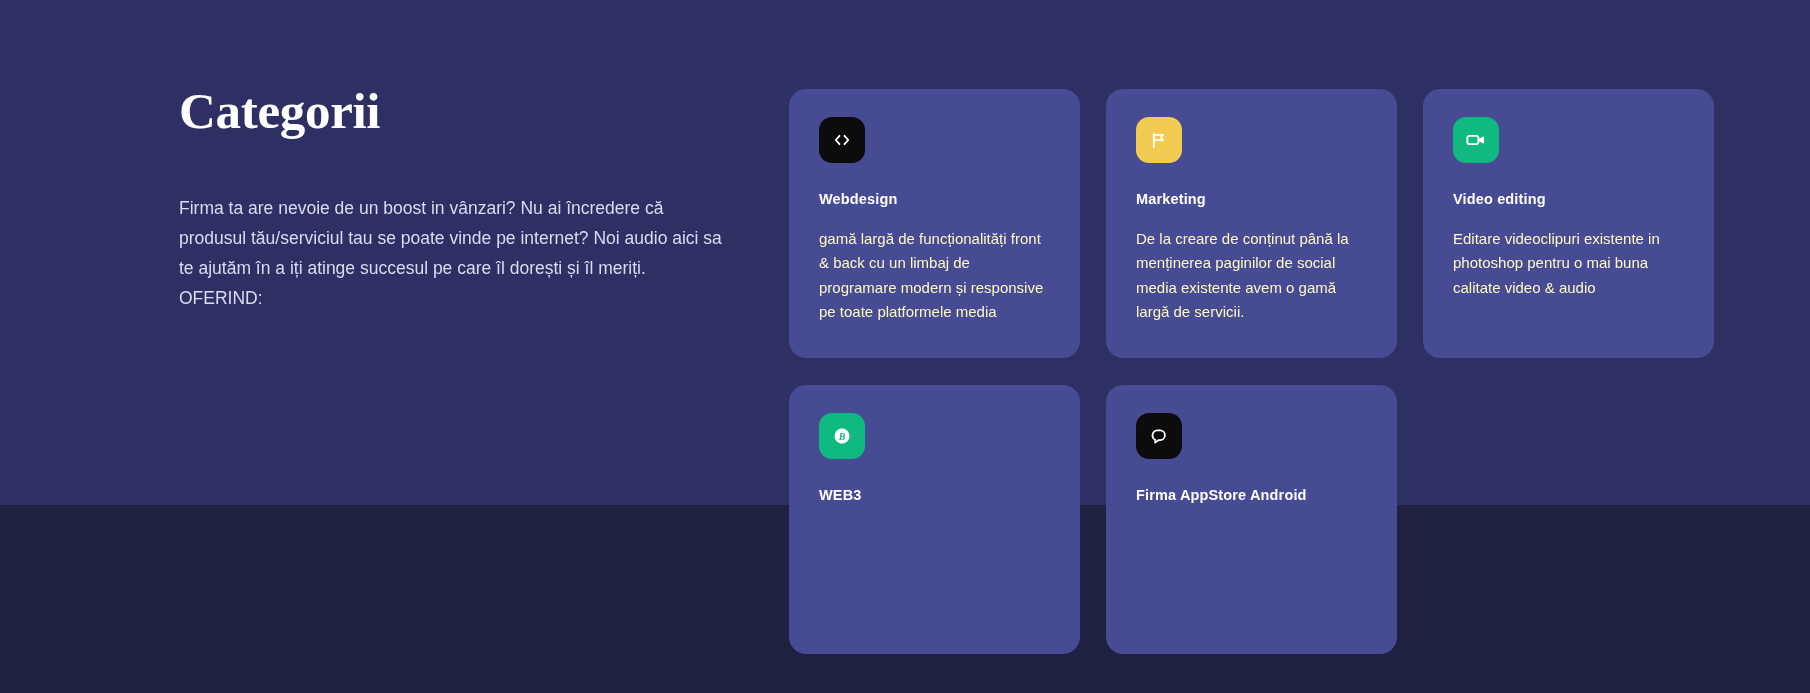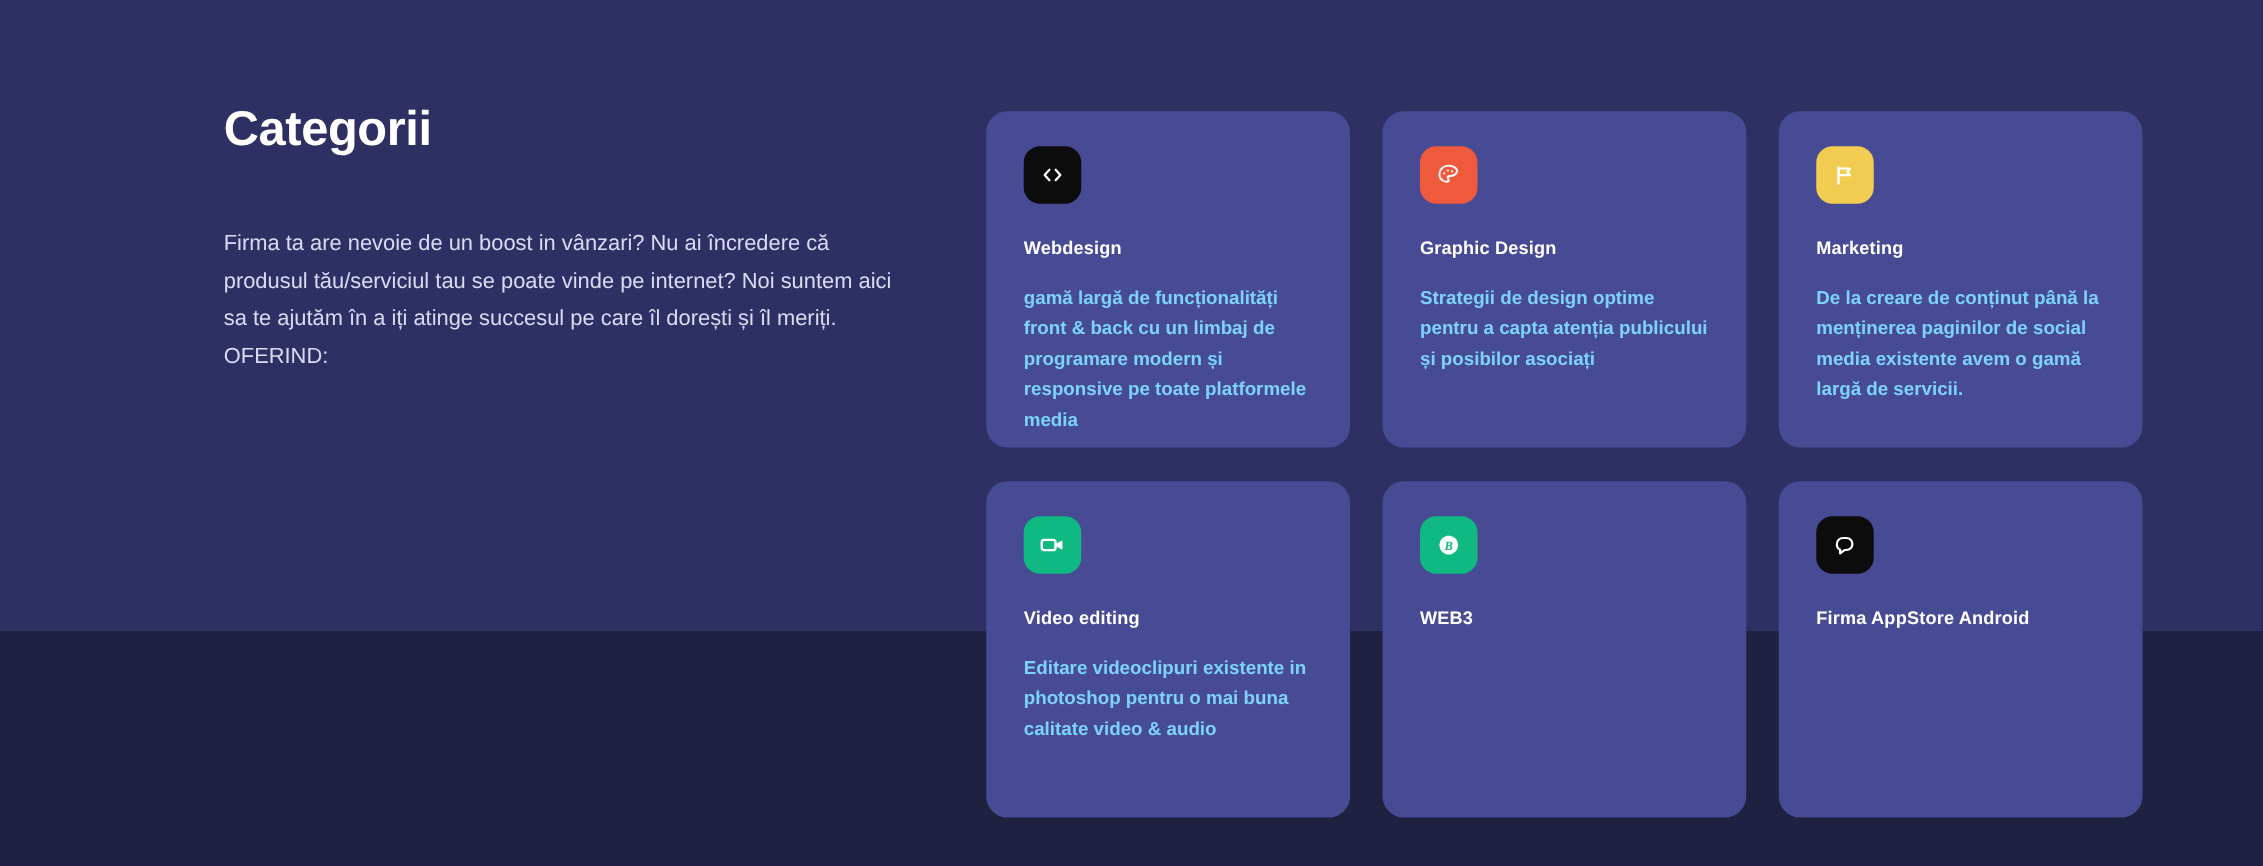--- a/index.html
+++ b/index.html
@@ -42,25 +42,26 @@
   
   .intro {
     position: absolute;
     left: 179px;
     top: 82px;
     width: 560px;
     z-index: 4;
   }
 
   .intro-title {
-    font-size: 39px;
+    font-size: 51px;
     font-weight: bold;
     color: #ffffff;
     letter-spacing: -0.3px;
     line-height: 1.15;
+    font-family: Liberation Serif, serif;
   }
 
   .intro-paragraph {
     margin-top: 52px;
     font-size: 17.5px;
     line-height: 1.72;
     color: #d9dcf2;
     font-weight: 400;
     max-width: 545px;
   }
@@ -103,63 +104,50 @@
     font-size: 14.5px;
     font-weight: bold;
     color: #ffffff;
     letter-spacing: 0.15px;
     margin-bottom: 20px;
   }
 
   .card-body {
     font-size: 15px;
     line-height: 1.63;
-    color: #7dd3fc;
-    font-weight: 700;
+    color: #fef9c3;
+    font-weight: 400;
   }
 </style>
 </head>
 <body>
 
 <div id="stage">
 
   <div class="band-top"></div>
   <div class="band-bottom"></div>
 
   <section class="intro">
     <h1 class="intro-title">Categorii</h1>
-    <p class="intro-paragraph">Firma ta are nevoie de un boost in vânzari? Nu ai încredere că produsul tău/serviciul tau se poate vinde pe internet? Noi suntem aici sa te ajutăm în a iți atinge succesul pe care îl dorești și îl meriți. OFERIND:</p>
+    <p class="intro-paragraph">Firma ta are nevoie de un boost in vânzari? Nu ai încredere că produsul tău/serviciul tau se poate vinde pe internet? Noi audio aici sa te ajutăm în a iți atinge succesul pe care îl dorești și îl meriți. OFERIND:</p>
   </section>
 
   <section class="card-grid">
 
     <article class="card">
       <div class="card-icon" style="background:#0c0c0c;">
         <svg width="20" height="20" viewBox="0 0 24 24" fill="none" stroke="#ffffff" stroke-width="2.2" stroke-linecap="round" stroke-linejoin="round">
           <polyline points="9 7 4.5 12 9 17"></polyline>
           <polyline points="15 7 19.5 12 15 17"></polyline>
         </svg>
       </div>
       <h3 class="card-title">Webdesign</h3>
       <p class="card-body">gamă largă de funcționalități front &amp; back cu un limbaj de programare modern și responsive pe toate platformele media</p>
     </article>
 
-    <article class="card">
-      <div class="card-icon" style="background:#f05a3c;">
-        <svg width="20" height="20" viewBox="0 0 24 24" fill="none" stroke="#ffffff" stroke-width="1.9" stroke-linecap="round" stroke-linejoin="round">
-          <path d="M12 3c-5 0-9 3.6-9 8.2 0 4.3 3.3 7.3 7 7.3 1.3 0 2-0.7 2-1.6 0-0.5-0.2-0.8-0.5-1.2-0.3-0.4-0.5-0.7-0.5-1.2 0-0.9 0.7-1.6 1.7-1.6h1.6c3.1 0 5.7-2.4 5.7-5.3C20 5.9 16.5 3 12 3z"></path>
-          <circle cx="7.6" cy="10.4" r="1.05" fill="#ffffff" stroke="none"></circle>
-          <circle cx="11.1" cy="7.7" r="1.05" fill="#ffffff" stroke="none"></circle>
-          <circle cx="15.2" cy="8.6" r="1.05" fill="#ffffff" stroke="none"></circle>
-          <circle cx="16.4" cy="12.1" r="1.05" fill="#ffffff" stroke="none"></circle>
-        </svg>
-      </div>
-      <h3 class="card-title">Graphic Design</h3>
-      <p class="card-body">Strategii de design optime pentru a capta atenția publicului și posibilor asociați</p>
-    </article>
 
     <article class="card">
       <div class="card-icon" style="background:#f2cb51;">
         <svg width="21" height="21" viewBox="0 0 24 24" fill="none" stroke="#ffffff" stroke-width="2" stroke-linecap="round" stroke-linejoin="round">
           <path d="M5.5 4.5v15"></path>
           <path d="M5.5 5.5h10.5l-2.4 3 2.4 3H5.5z"></path>
         </svg>
       </div>
       <h3 class="card-title">Marketing</h3>
       <p class="card-body">De la creare de conținut până la menținerea paginilor de social media existente avem o gamă largă de servicii.</p>

